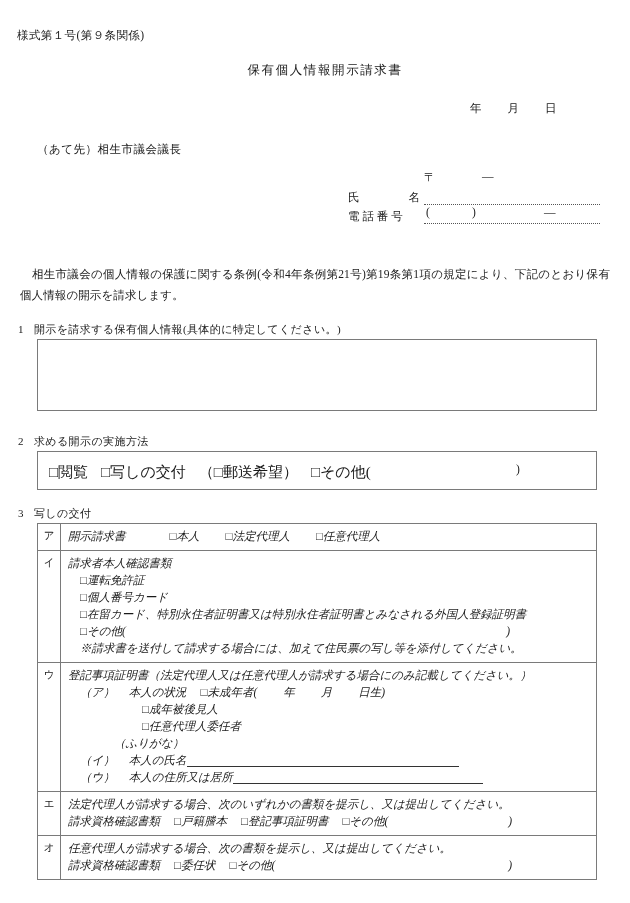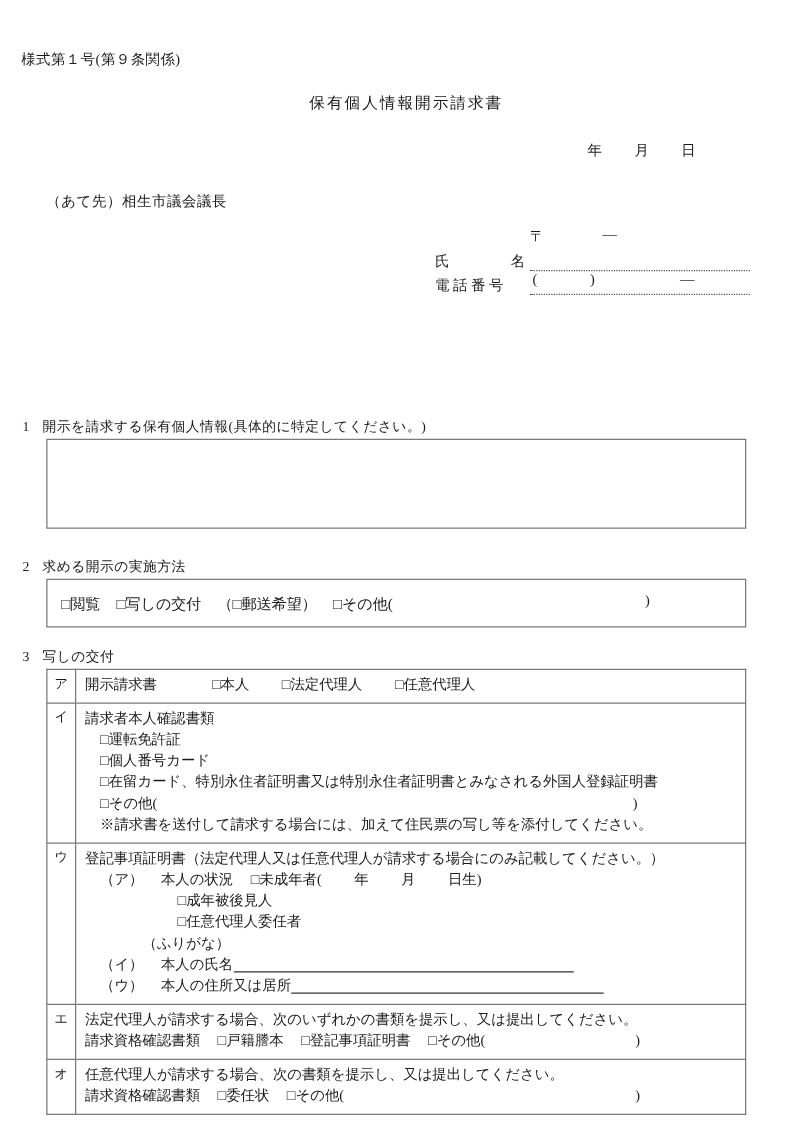--- a/index.html
+++ b/index.html
@@ -14,21 +14,20 @@
     font-family: "Liberation Serif", "DejaVu Serif", serif;
     color: #1a1a1a;
     font-size: 11px;
     overflow: hidden;
   }
   .page {
     position: absolute;
     left: 0; top: 0;
     width: 630px;
     height: 645px;
-    margin-top: 12px;
   }
   
   .form-no {
     position: absolute;
     left: 17px;
     top: 28px;
     font-size: 11.5px;
     letter-spacing: 0.4px;
     white-space: nowrap;
   }
@@ -167,21 +166,21 @@
     width: 560px;
     height: 39px;
     border: 1px solid #7a7a7a;
     box-sizing: border-box;
     background: #fff;
   }
   .method-inner {
     position: absolute;
     left: 11px;
     top: 11px;
-    font-size: 12px;
+    font-size: 15px;
     white-space: nowrap;
     text-align: right;
   }
   .method-inner .itm { margin-right: 13px; }
   .other-paren-close {
     position: absolute;
     left: 478px;
     top: 11px;
     font-size: 11.5px;
   }
@@ -209,20 +208,21 @@
     width: 22px;
     text-align: center;
     padding-left: 0;
     padding-right: 0;
     font-size: 10.5px;
   }
   td.content {
     padding-left: 7px;
     padding-right: 6px;
     position: relative;
+    font-style: italic;
   }
   .ln { display: block; white-space: nowrap; }
   .ln .gap-sm { display: inline-block; width: 14px; }
   .ln .gap-md { display: inline-block; width: 26px; }
   .ln .gap-lg { display: inline-block; width: 44px; }
   .indent1 { padding-left: 12px; }
   .indent3 { padding-left: 74px; }
   .indent4 { padding-left: 46px; }
 
   .rel { position: relative; }
@@ -279,20 +279,21 @@
       <span class="req-label-holder"></span>
       <span class="req-field-label spread2">電 話 番 号</span>
       <span class="tel-line">
         <span class="tel-open">(</span>
         <span class="tel-close">)</span>
         <span class="tel-dash">―</span>
       </span>
     </div>
   </div>
 
+  <div class="body-para">相生市議会の個人情報の保護に関する条例(令和4年条例第21号)第19条第1項の規定により、下記のとおり保有個人情報の開示を請求します。</div>
 
   <div class="sec-head sec1-head">
     <span class="num">1</span><span>開示を請求する保有個人情報(具体的に特定してください。)</span>
   </div>
   <div class="big-box"></div>
 
   <div class="sec-head sec2-head">
     <span class="num">2</span><span>求める開示の実施方法</span>
   </div>
   <div class="method-box">

